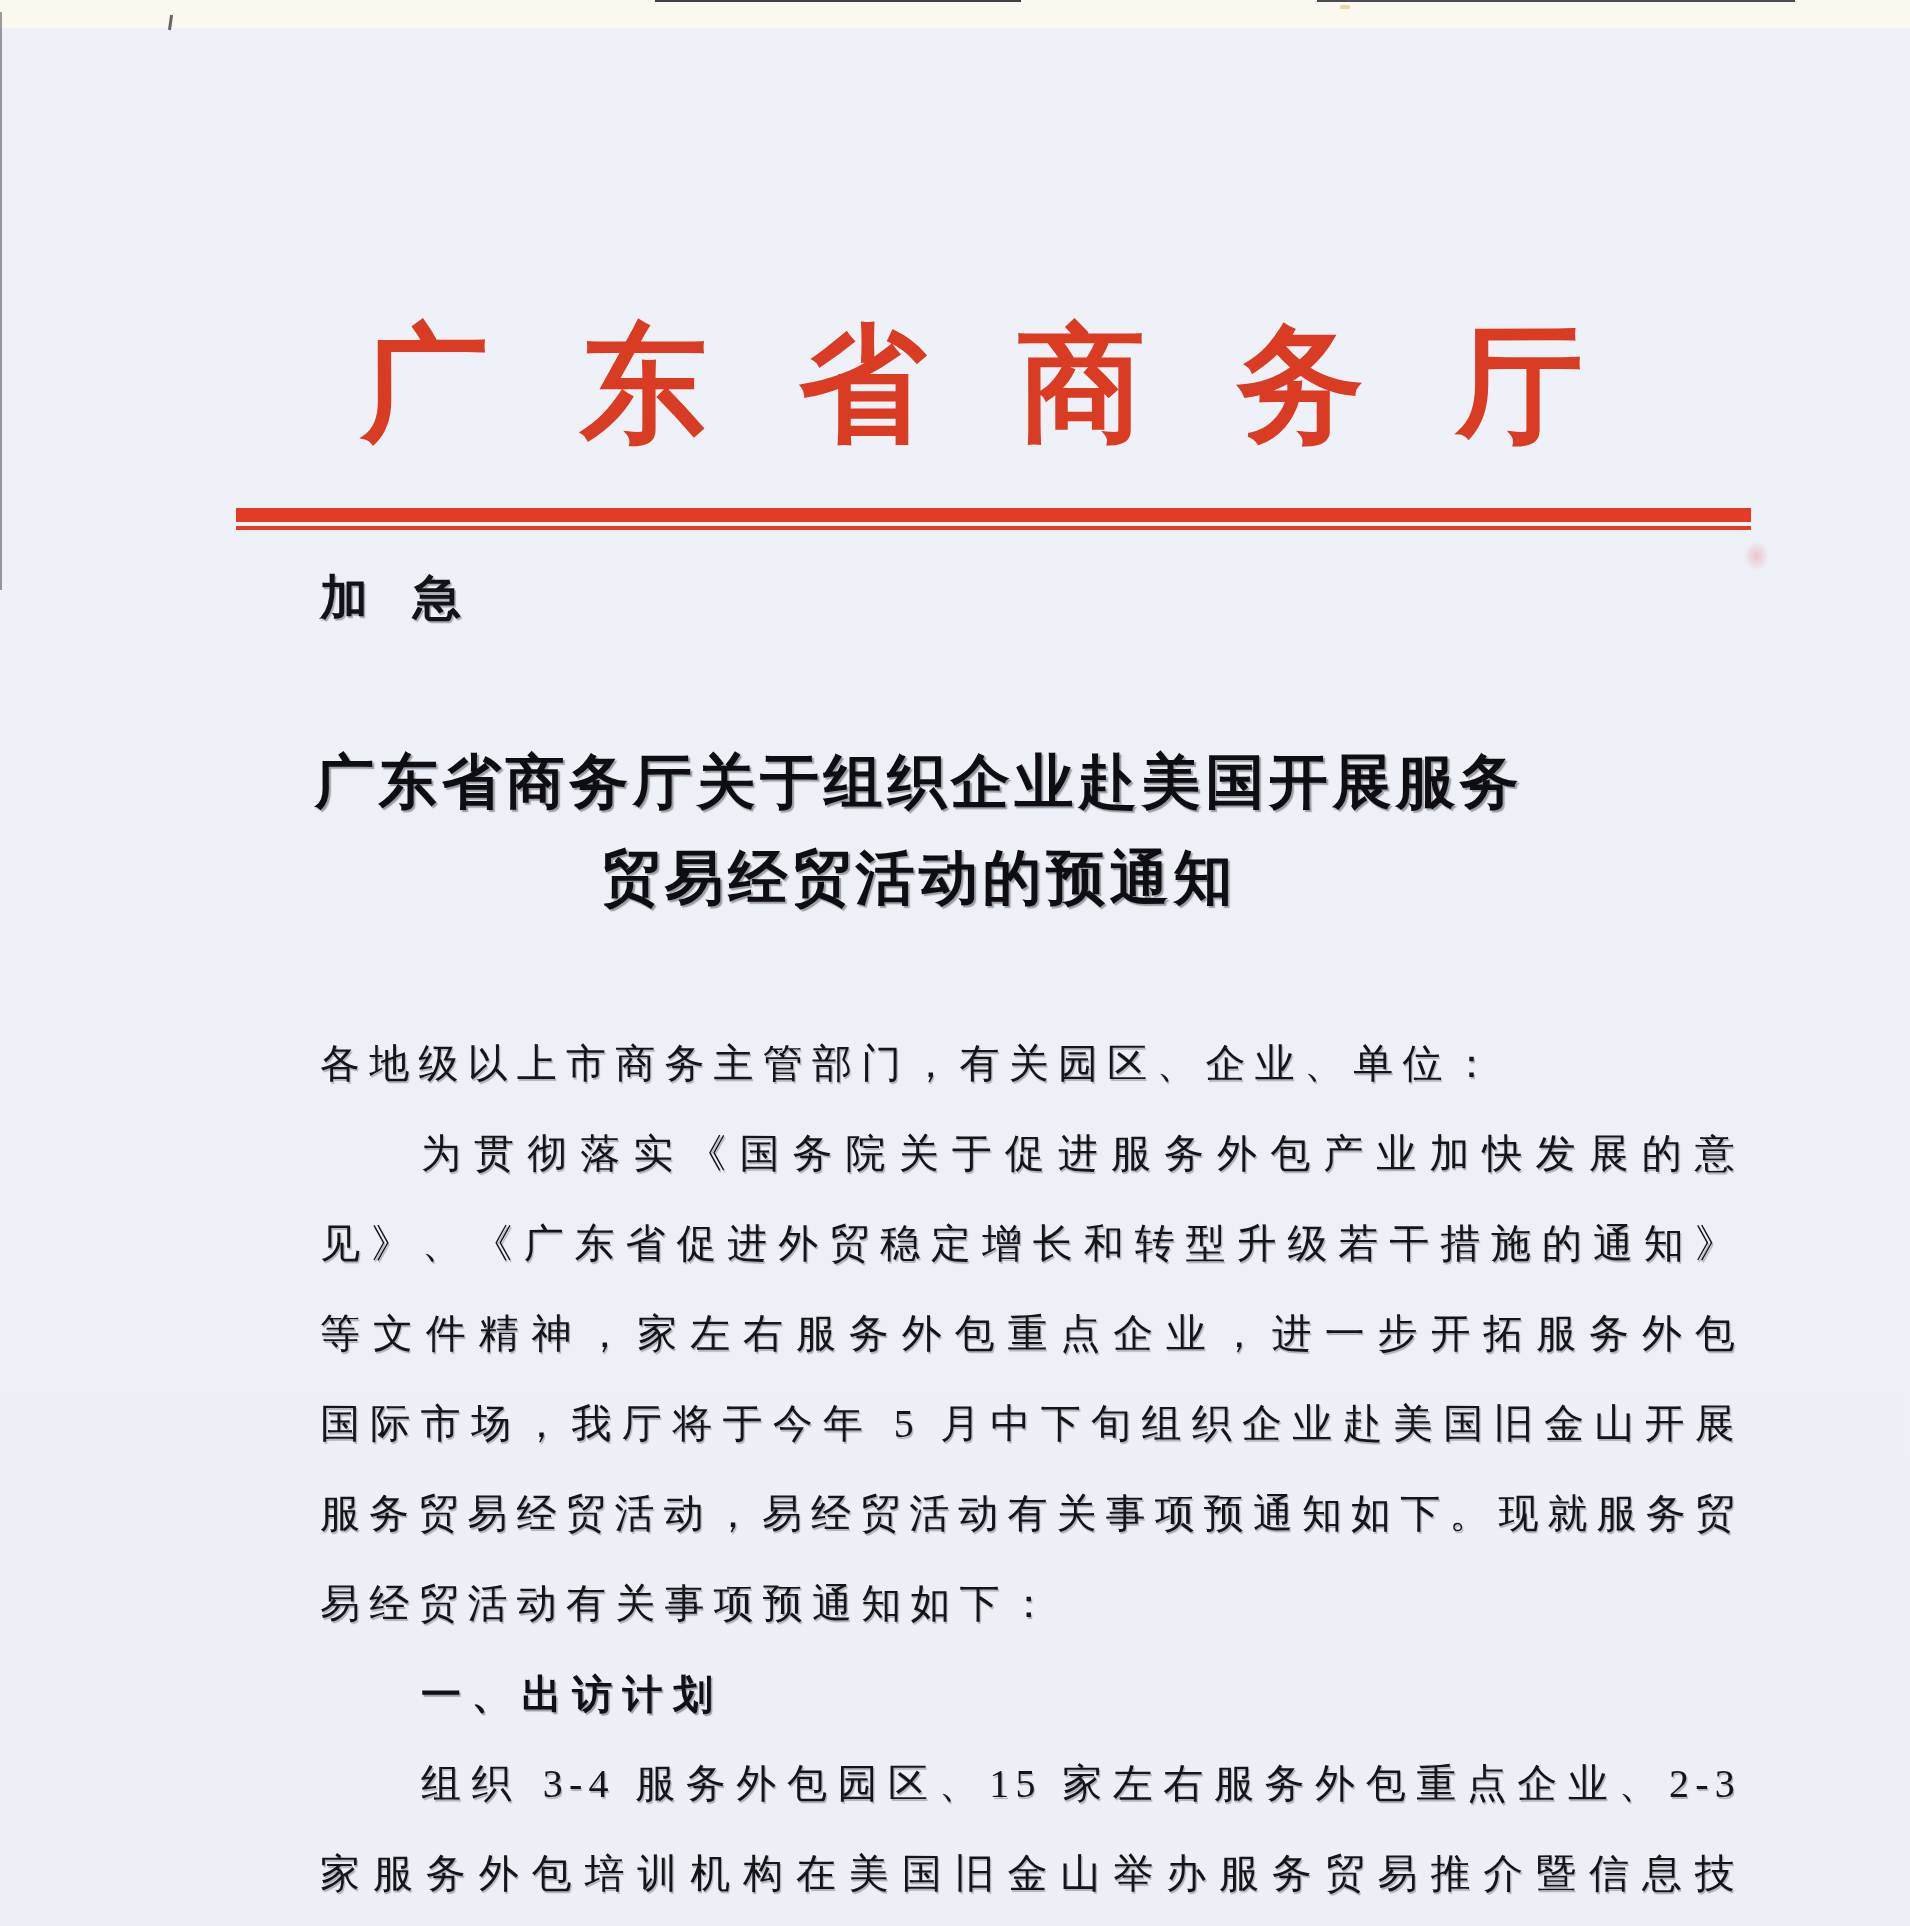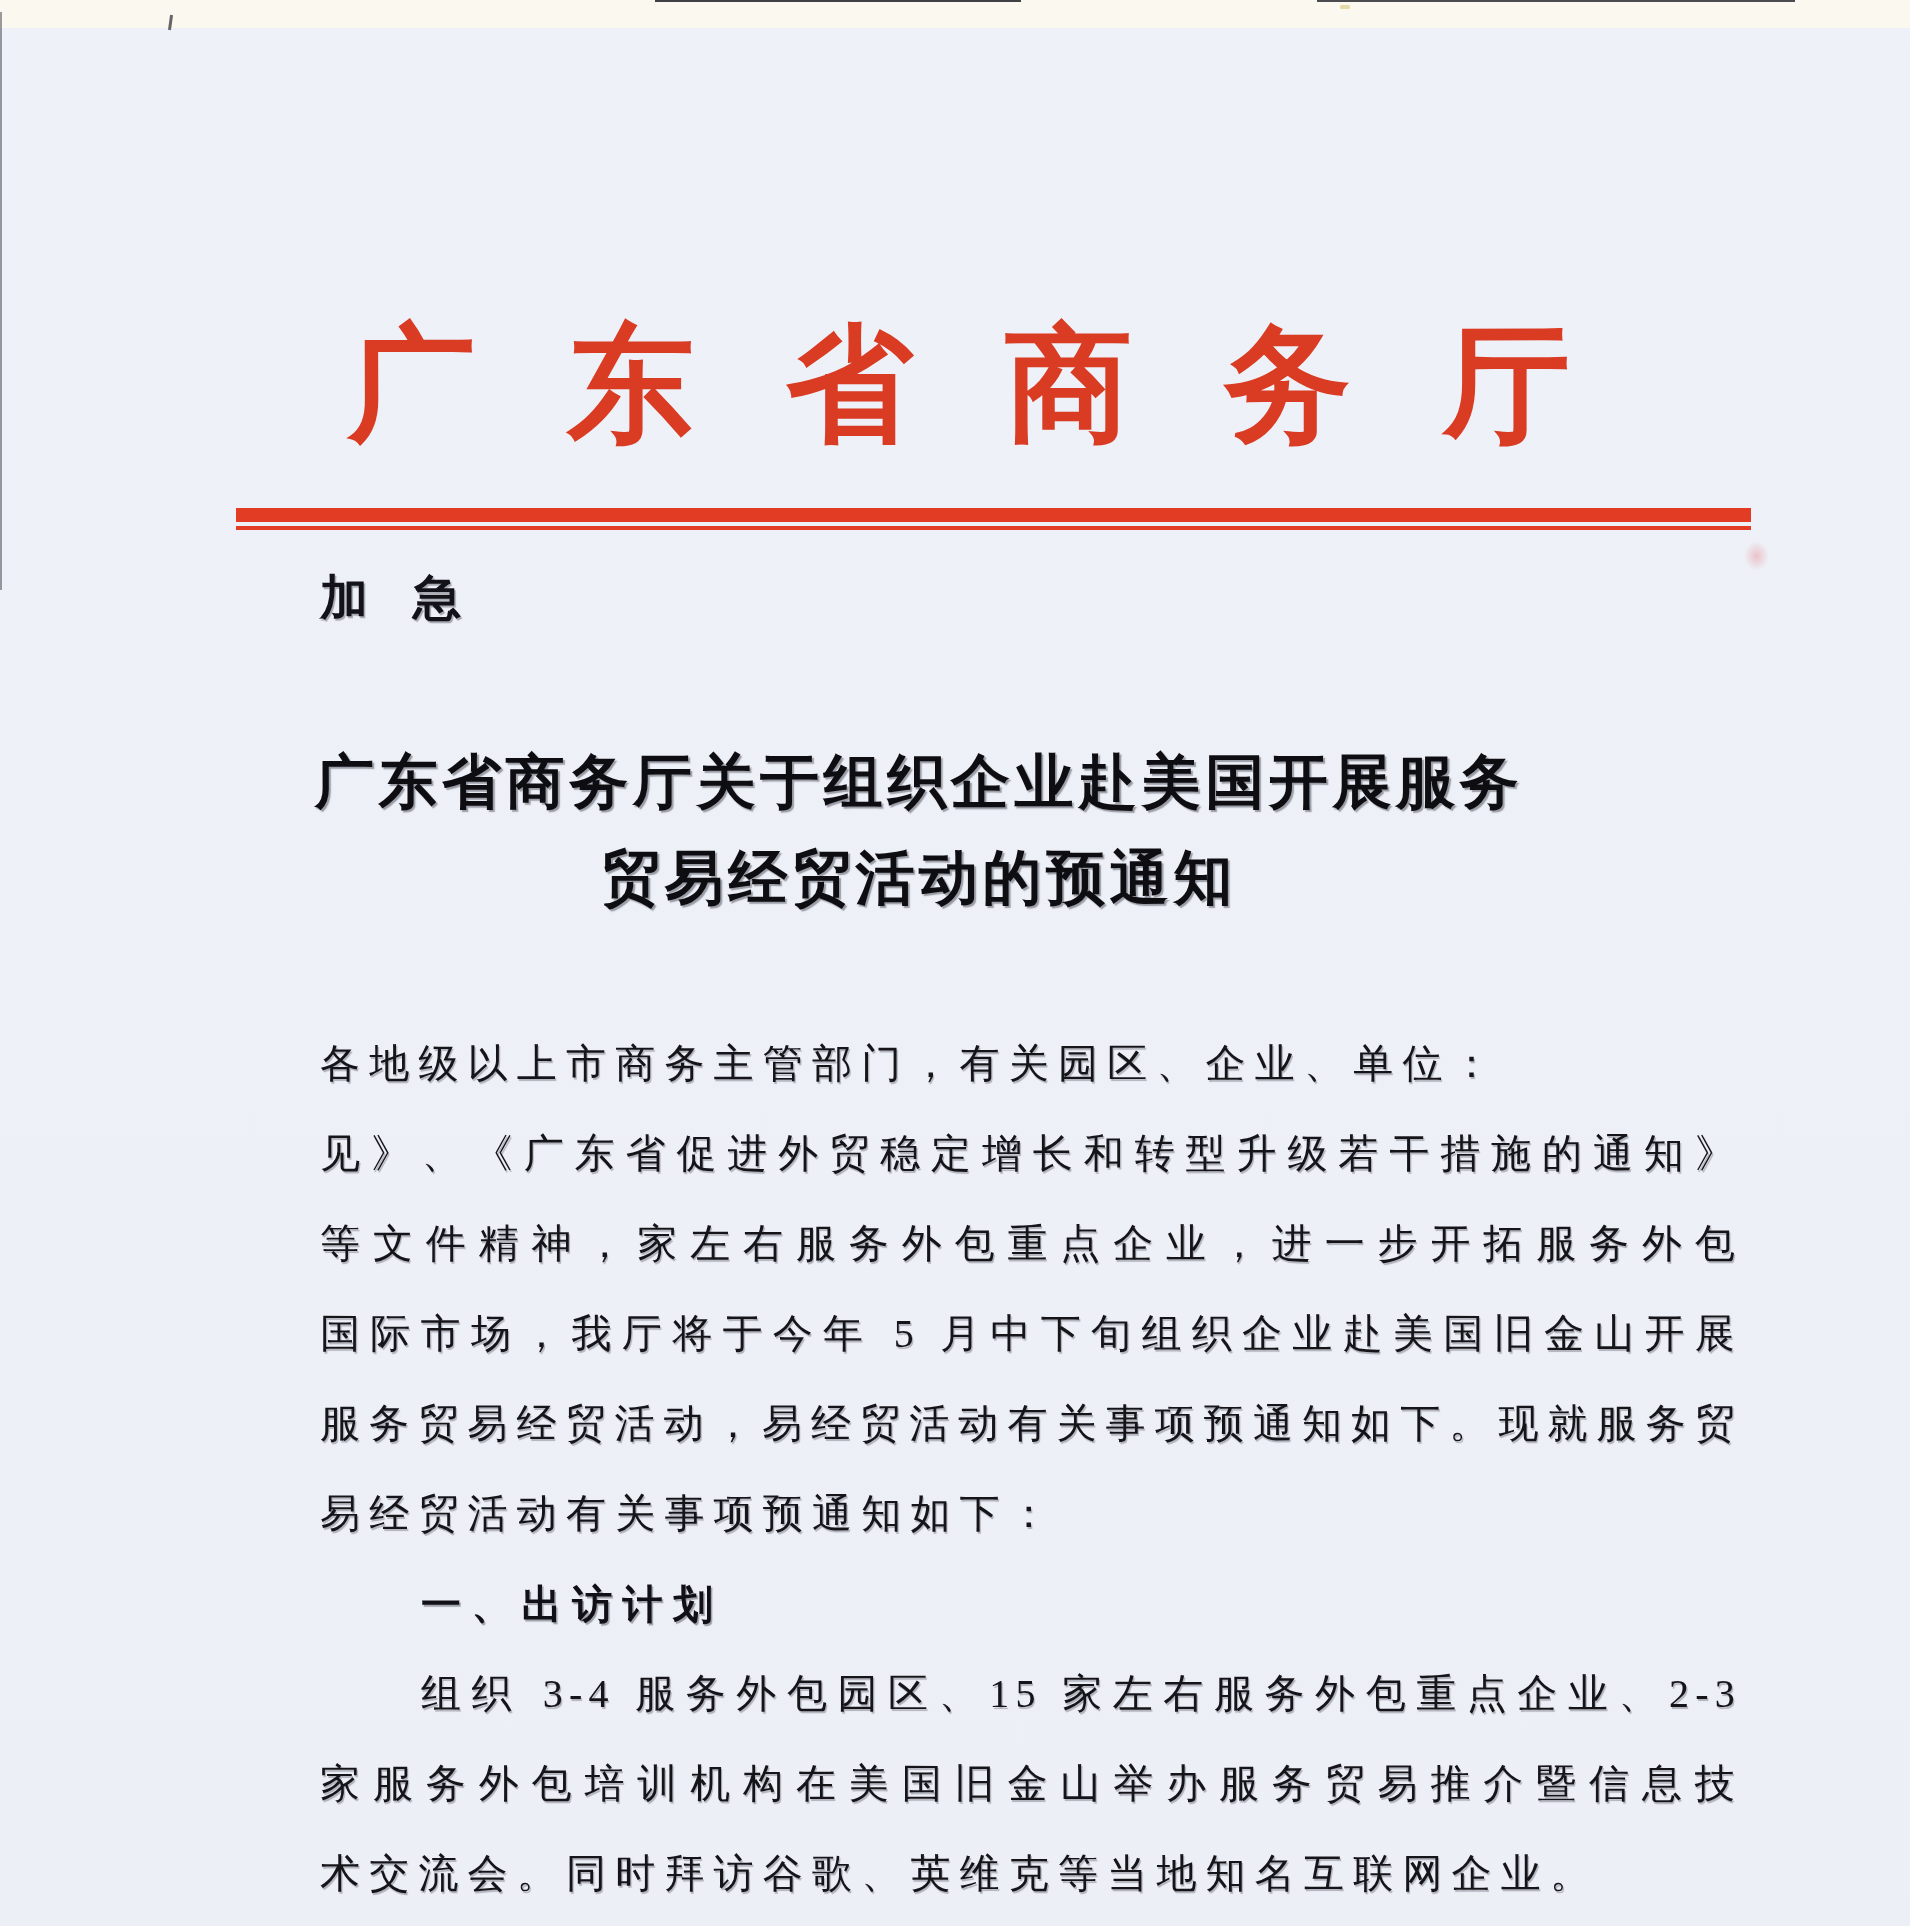--- a/index.html
+++ b/index.html
@@ -17,21 +17,21 @@
   .scan-top-edge1{position:absolute;left:655px;top:0;width:366px;height:2.3px;background:#3f4145;}
   .scan-top-edge2{position:absolute;left:1317px;top:0;width:478px;height:2.3px;background:#4a4c50;}
   .scan-left-edge{position:absolute;left:0;top:11.6px;width:2.3px;height:578px;background:rgba(60,60,72,.5);}
   .tick-topleft{position:absolute;left:169px;top:14.6px;width:3.1px;height:15.4px;background:#34343a;transform:rotate(8deg);opacity:.75;}
   .speck-top{position:absolute;left:1340px;top:5.4px;width:10px;height:3.9px;background:#d8c77a;opacity:.6;border-radius:1.5px;}
   .pink-smudge{position:absolute;left:1744px;top:541px;width:25px;height:30px;
     background:radial-gradient(ellipse at center,rgba(232,120,130,.38),rgba(232,120,130,0) 70%);}
 
   
   .org-name{
-    position:absolute;left:348px;top:322px;
+    position:absolute;left:361px;top:322px;
     font-size:127px;line-height:127px;font-weight:700;
     letter-spacing:92px;white-space:nowrap;
     color:#d93b23;
   }
   .rule{position:absolute;left:236px;width:1515px;background:#e23c25;}
   .rule-thick-top{top:508px;height:14px;}
   .rule-thin-top{top:526px;height:4.2px;}
 
   .urgent{
     position:absolute;left:320px;top:574px;
@@ -81,20 +81,21 @@
 
   <div class="urgent">加急</div>
 
   <div class="doc-title">
     <div>广东省商务厅关于组织企业赴美国开展服务</div>
     <div>贸易经贸活动的预通知</div>
   </div>
 
   <div class="body-block">
     <div class="line">各地级以上市商务主管部门，有关园区、企业、单位：</div>
+    <div class="line ind just">为贯彻落实《国务院关于促进服务外包产业加快发展的意</div>
     <div class="line just">见》、《广东省促进外贸稳定增长和转型升级若干措施的通知》</div>
     <div class="line just">等文件精神，家左右服务外包重点企业，进一步开拓服务外包</div>
     <div class="line just">国际市场，我厅将于今年 5 月中下旬组织企业赴美国旧金山开展</div>
     <div class="line just">服务贸易经贸活动，易经贸活动有关事项预通知如下。现就服务贸</div>
     <div class="line">易经贸活动有关事项预通知如下：</div>
     <div class="line ind head">一、出访计划</div>
     <div class="line ind just">组织 3-4 服务外包园区、15 家左右服务外包重点企业、2-3</div>
     <div class="line just">家服务外包培训机构在美国旧金山举办服务贸易推介暨信息技</div>
     <div class="line">术交流会。同时拜访谷歌、英维克等当地知名互联网企业。</div>
 

